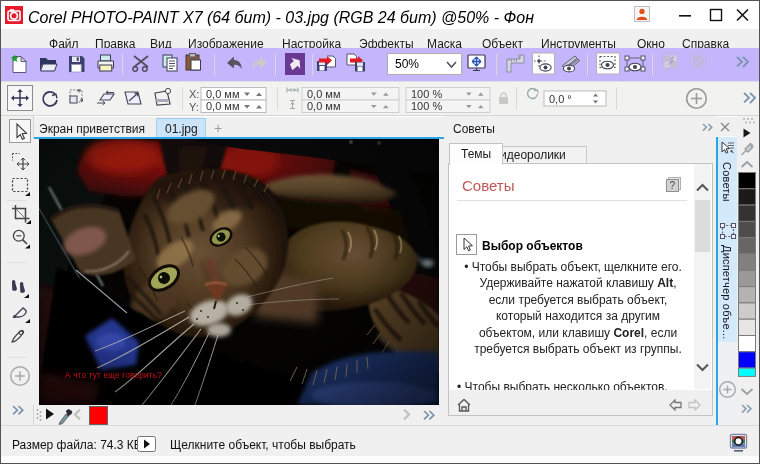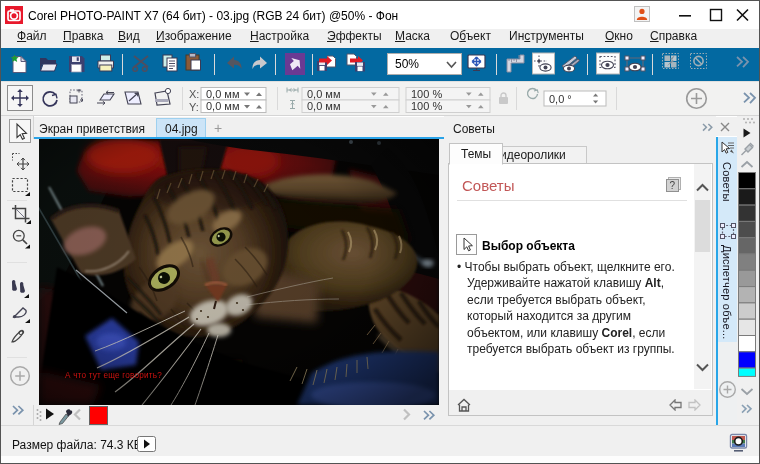--- a/index.html
+++ b/index.html
@@ -1,25 +1,25 @@
 <!DOCTYPE html>
 <html><head><meta charset="utf-8">
 <style>
 html,body{margin:0;padding:0;}
 body{width:760px;height:464px;position:relative;font-family:"Liberation Sans",sans-serif;background:#fff;overflow:hidden;}
 .abs{position:absolute;}
 #frame{position:absolute;left:0;top:0;width:758px;height:462px;border:1px solid #535353;}
 
 #titlebar{left:1px;top:1px;width:758px;height:28px;background:#fff;}
-#title-text{left:27px;top:8px;font-size:12px;color:#000;}
+#title-text{left:27px;top:8px;font-size:16px;color:#000;font-style:italic;}
 
 #menubar{left:1px;top:29px;width:758px;height:19px;background:#f0f0f0;font-size:12px;color:#1a1a1a;}
-#menubar span{position:absolute;top:0;}
-
-#toolbar1{left:1px;top:48px;width:758px;height:33px;background:#0369a1;border-bottom:1px solid #e0e0e0;}
+#menubar span{position:absolute;top:8px;margin-left:32px;}
+
+#toolbar1{left:1px;top:48px;width:758px;height:33px;background:#c4b5fd;border-bottom:1px solid #e0e0e0;}
 #toolbar2{left:1px;top:82px;width:758px;height:33px;background:#f2f2f1;border-bottom:1px solid #d5d5d5;}
 
 #toolbox{left:1px;top:116px;width:32px;height:309px;background:#f0f0f0;border-right:1px solid #d5d5d5;}
 
 #tabbar{left:34px;top:117px;width:410px;height:20px;background:#f0f0f0;}
 .dtab{position:absolute;top:1px;height:20px;font-size:12px;color:#1a1a1a;}
 #tabline{left:34px;top:137px;width:410px;height:2px;background:#2aa3e8;}
 
 #canvasbg{left:33px;top:139px;width:411px;height:266px;background:#f0f0f0;}
 #photo{left:39px;top:139px;width:400px;height:266px;}
@@ -383,21 +383,21 @@
  </g>
  <g transform="translate(11,289)" fill="none" stroke="#7a93ad" stroke-width="1.7">
   <path d="M1 1l4.4 4.2L1 9.4M6.4 1l4.4 4.2-4.4 4.2"></path>
  </g>
 </svg>
 </div>
 
 <div id="tabbar" class="abs">
   <span class="dtab" style="left:5px;top:5px;">Экран приветствия</span>
   <div class="abs" style="left:122px;top:1px;width:48px;height:20px;background:#cce4f7;border:1px solid #9ed0ef;border-bottom:none;"></div>
-  <span class="dtab" style="left:131px;top:5px;">04.jpg</span>
+  <span class="dtab" style="left:131px;top:5px;">01.jpg</span>
   <span class="dtab" style="left:180px;top:3px;color:#999;font-size:14px;">+</span>
 </div>
 <div id="tabline" class="abs"></div>
 
 <div id="canvasbg" class="abs"></div>
 <svg id="photo" class="abs" width="400" height="266" viewBox="0 0 400 266">
 <defs>
  <radialGradient id="redg" cx="45%" cy="40%" r="65%">
   <stop offset="0" stop-color="#97150f"></stop>
         <stop offset=".5" stop-color="#6e0e0a"></stop>
@@ -658,29 +658,30 @@
   <svg class="abs" style="left:216px;top:13px" width="18" height="17" viewBox="0 0 18 17">
     <rect x="3.5" y="0.5" width="12" height="12" fill="#e8e8e8" stroke="#b0b0b0"></rect>
     <rect x="1.5" y="2.5" width="12" height="12" fill="#d2d2d2" stroke="#909090"></rect>
     <text x="4.5" y="12" font-size="10" fill="#444" font-family="Liberation Sans">?</text>
   </svg>
   <div class="abs" style="left:8px;top:36px;width:230px;height:1px;background:#e0e0e0;"></div>
   <svg class="abs" style="left:7px;top:70px" width="21" height="21" viewBox="0 0 21 21">
     <rect x="0.5" y="0.5" width="20" height="20" fill="#fdfdfd" stroke="#9a9a9a"></rect>
     <path d="M8 4 L8 15.5 L10.8 12.8 L12.6 16.8 L14.4 16 L12.6 12 L16.4 11.7 Z" fill="#fff" stroke="#333" stroke-width="1"></path>
   </svg>
-  <span class="abs" style="left:33px;top:75px;font-weight:bold;">Выбор объекта</span>
-  <div class="abs" style="left:8px;top:95px;width:232px;line-height:16.4px;color:#222;">
+  <span class="abs" style="left:33px;top:75px;font-weight:bold;">Выбор объектов</span>
+  <div class="abs" style="left:8px;top:95px;width:232px;line-height:16.4px;color:#222;text-align:center;">
     •&nbsp;Чтобы выбрать объект, щелкните его.<br>
     &nbsp;&nbsp;&nbsp;Удерживайте нажатой клавишу <b>Alt</b>,<br>
     &nbsp;&nbsp;&nbsp;если требуется выбрать объект,<br>
     &nbsp;&nbsp;&nbsp;который находится за другим<br>
     &nbsp;&nbsp;&nbsp;объектом, или клавишу <b>Corel</b>, если<br>
     &nbsp;&nbsp;&nbsp;требуется выбрать объект из группы.
   </div>
+  <div class="abs" style="left:8px;top:215px;width:232px;line-height:16.4px;color:#222;">•&nbsp;Чтобы выбрать несколько объектов,</div>
   <div class="abs" style="left:245px;top:0;width:17px;height:225px;background:#f3f3f3;"></div>
   <div class="abs" style="left:246px;top:36px;width:15px;height:52px;background:#dcdcdc;"></div>
   <svg class="abs" style="left:246px;top:17px" width="15" height="14" viewBox="0 0 15 14" fill="none" stroke="#555" stroke-width="2">
     <path d="M2 9.5L7.5 4l5.5 5.5"></path>
   </svg>
   <svg class="abs" style="left:246px;top:196px" width="15" height="14" viewBox="0 0 15 14" fill="none" stroke="#555" stroke-width="2">
     <path d="M2 4.5L7.5 10l5.5-5.5"></path>
   </svg>
 </div>
 <div id="dockfoot" class="abs">
@@ -758,20 +759,21 @@
     </g>
   </svg>
 </div>
 
 <div id="statusbar" class="abs">
   <span class="abs" style="left:11px;top:12px;">Размер файла: 74.3 КБ</span>
   <svg class="abs" style="left:136px;top:10px" width="19" height="16" viewBox="0 0 19 16">
     <rect x="0.5" y="0.5" width="18" height="15" rx="2" fill="#fff" stroke="#777"></rect>
     <path d="M7 3.5l6 4.5-6 4.5z" fill="#111"></path>
   </svg>
+  <span class="abs" style="left:169px;top:12px;">Щелкните объект, чтобы выбрать</span>
   <svg class="abs" style="left:728px;top:7px" width="20" height="20" viewBox="0 0 20 20">
     <rect x="1.5" y="1.5" width="16" height="13.5" rx="1.5" fill="#fff" stroke="#7a86a8" stroke-width="1.4"></rect>
     <rect x="3" y="3" width="13" height="4" fill="#c05a50"></rect>
     <rect x="3" y="7" width="13" height="3.6" fill="#3f7a48"></rect>
     <rect x="3" y="10.6" width="13" height="3.4" fill="#5a7ab8"></rect>
     <circle cx="9.5" cy="8.2" r="3.8" fill="#fff" stroke="#1a1a1a" stroke-width="1.6"></circle>
     <rect x="5" y="17" width="9" height="1.6" fill="#555e74"></rect>
   </svg>
 </div>
 

